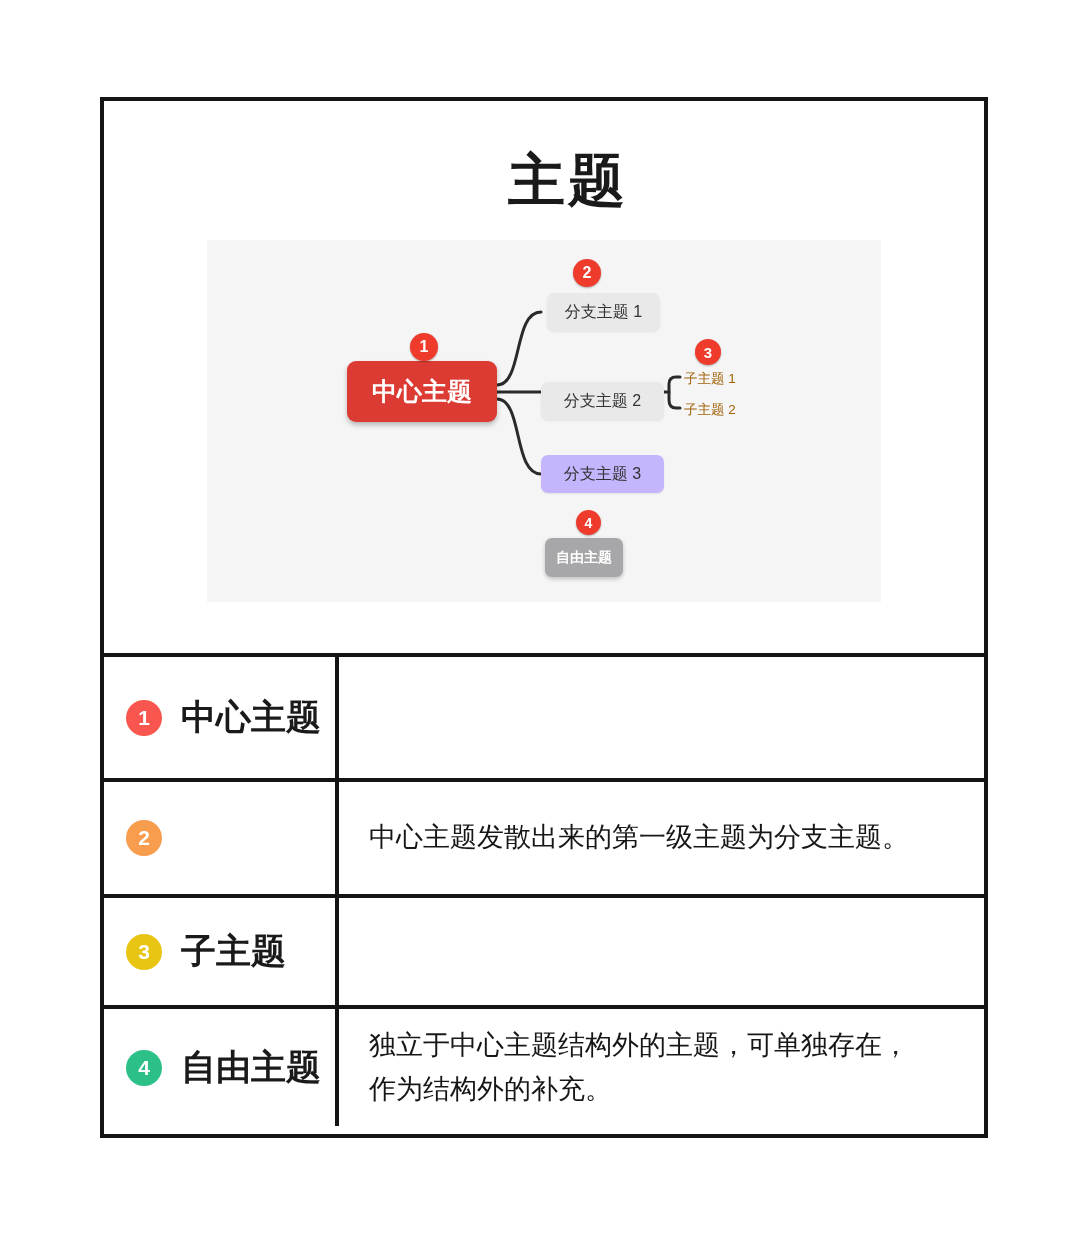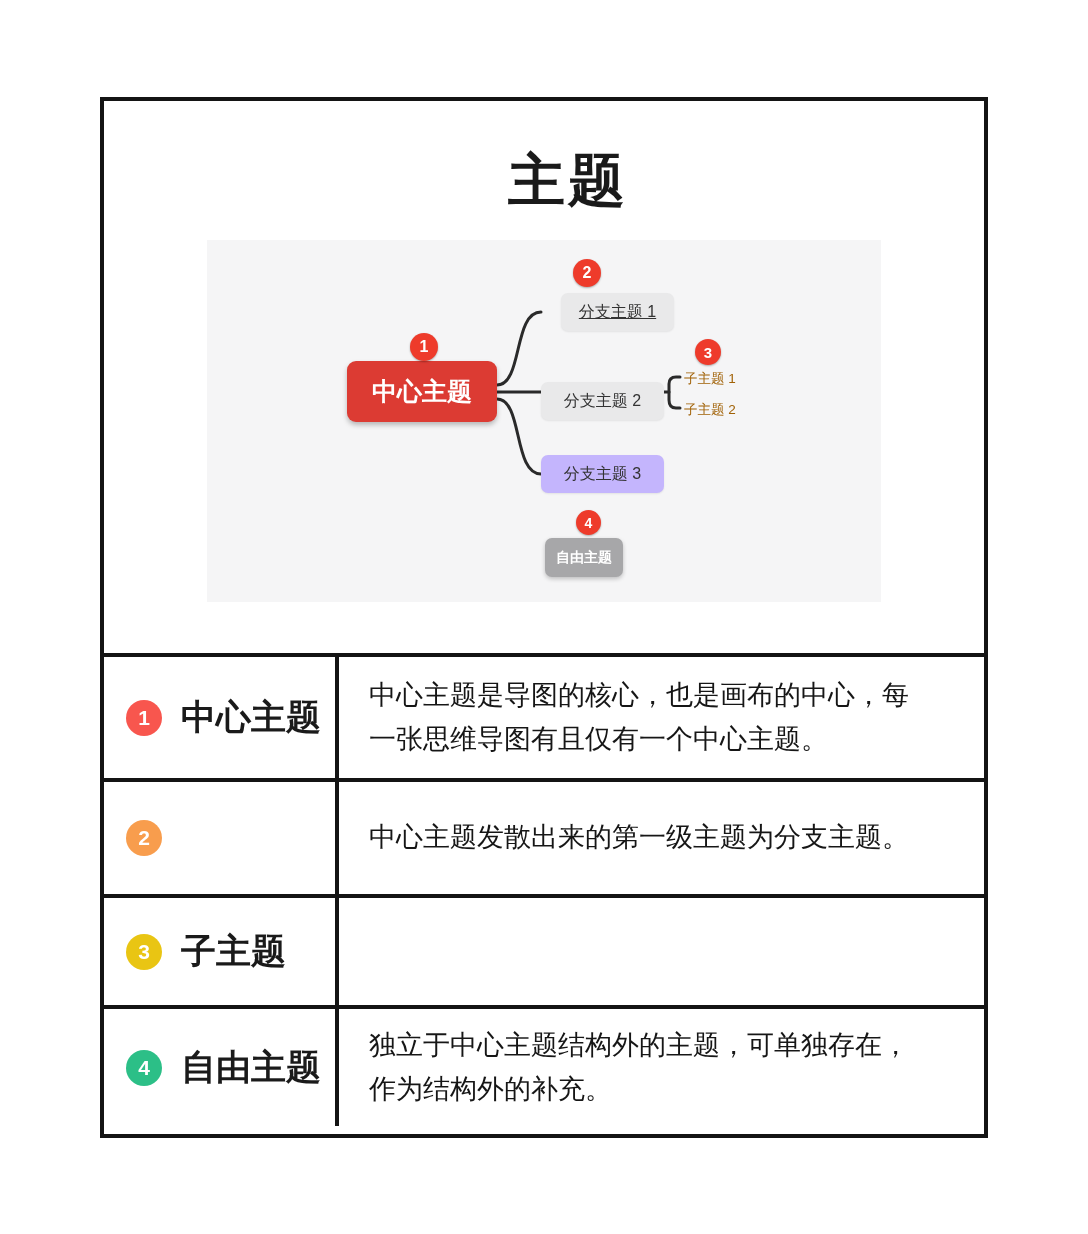--- a/index.html
+++ b/index.html
@@ -62,21 +62,21 @@
     font-weight: 700;
     box-shadow: 0 3px 5px rgba(0,0,0,0.25);
   }
   .branch {
     height: 38px;
     border-radius: 7px;
     color: #333333;
     font-size: 16px;
     box-shadow: 0 1px 2px rgba(0,0,0,0.08);
   }
-  .branch1 { left: 354px; top: 292px; width: 113px; top: 53px; text-decoration: underline; }
+  .branch1 { left: 340px; top: 292px; width: 113px; top: 53px; }
   .branch2 { left: 334px; top: 142px; width: 123px; }
   .branch3 { left: 334px; top: 215px; width: 123px; }
   .sub {
     position: absolute;
     font-size: 13.5px;
     color: #a16207;
     white-space: nowrap;
   }
   .sub1 { left: 477px; top: 130px; }
   .sub2 { left: 477px; top: 161px; }
@@ -195,24 +195,20 @@
       <div class="node free" style="background-color: rgb(167, 167, 169);">自由主题</div>
     </div>
 
     <div class="legend">
 
       <div class="lrow lrow1">
         <div class="term-cell">
           <span class="tbadge" style="background-color: rgb(248, 86, 78);">1</span>
           <span class="term">中心主题</span>
         </div>
-        <div class="desc-cell">
-          <p class="desc">中心主题是导图的核心，也是画布的中心，每
-一张思维导图有且仅有一个中心主题。</p>
-        </div>
       </div>
 
       <div class="lrow lrow2">
         <div class="term-cell">
           <span class="tbadge" style="background-color: rgb(248, 157, 77);">2</span>
         </div>
         <div class="desc-cell">
           <p class="desc">中心主题发散出来的第一级主题为分支主题。</p>
         </div>
       </div>

